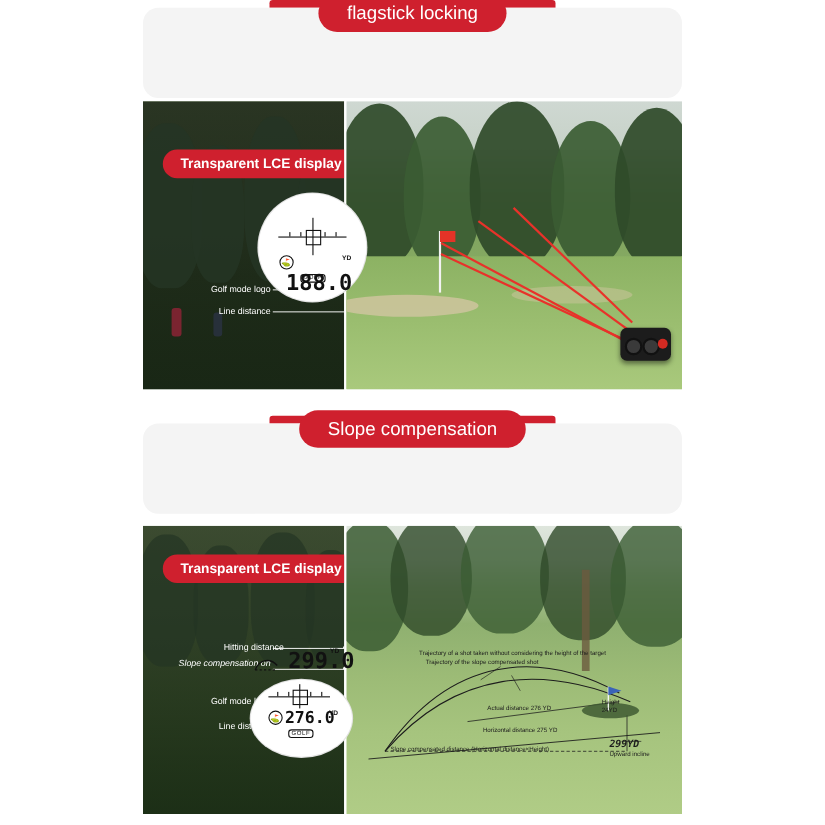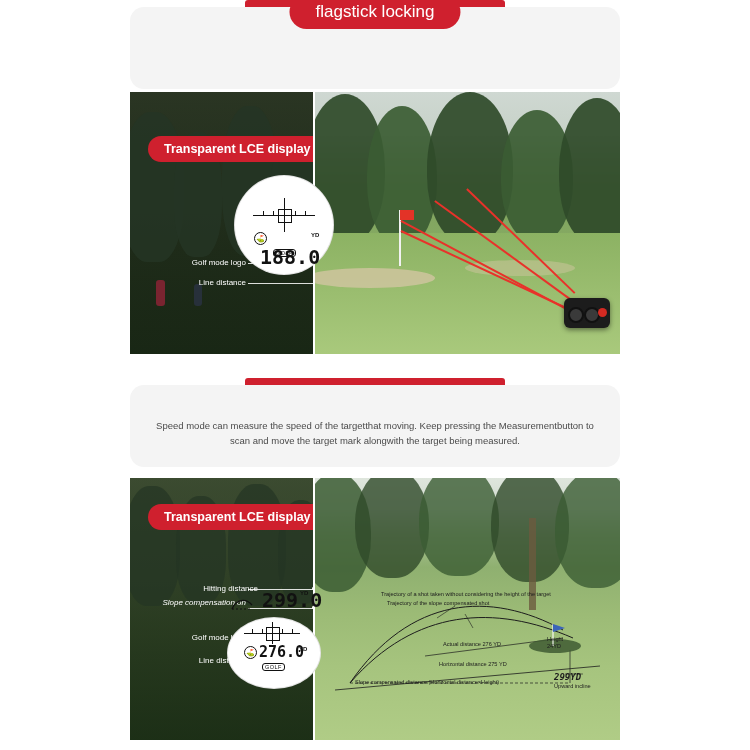--- a/index.html
+++ b/index.html
@@ -230,21 +230,21 @@
       </div>
 
     </div>
   </div>
 
   <div class="section sec2">
 
     <div class="head-wrap">
       <div class="red-bar"></div>
       <div class="head-panel">
-        <div class="head-desc">Speed mode can measure the speed of the targetthat moving. Keep pressing the Measurementbutton to scan and move the target mark alongwith the target being measured.</div>
+        <div class="pill">Slope compensation</div>
       </div>
     </div>
 
     <div class="photo photo2">
 
       <div class="dark-pane">
         <div class="dark-img v2"></div>
         <div class="tree" style="left:-6px;top:8px;width:56px;height:120px;opacity:.7;"></div>
         <div class="tree" style="left:46px;top:18px;width:50px;height:108px;opacity:.7;"></div>
         <div class="tree" style="left:98px;top:6px;width:58px;height:122px;opacity:.7;"></div>

